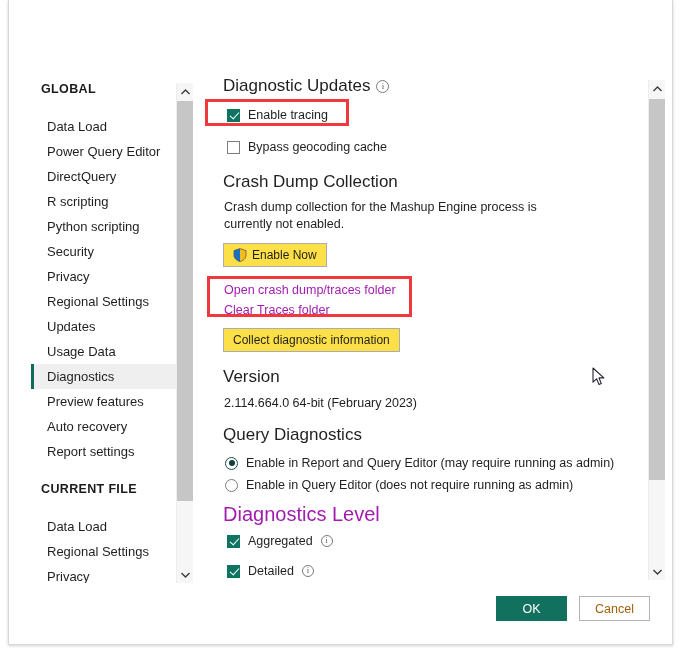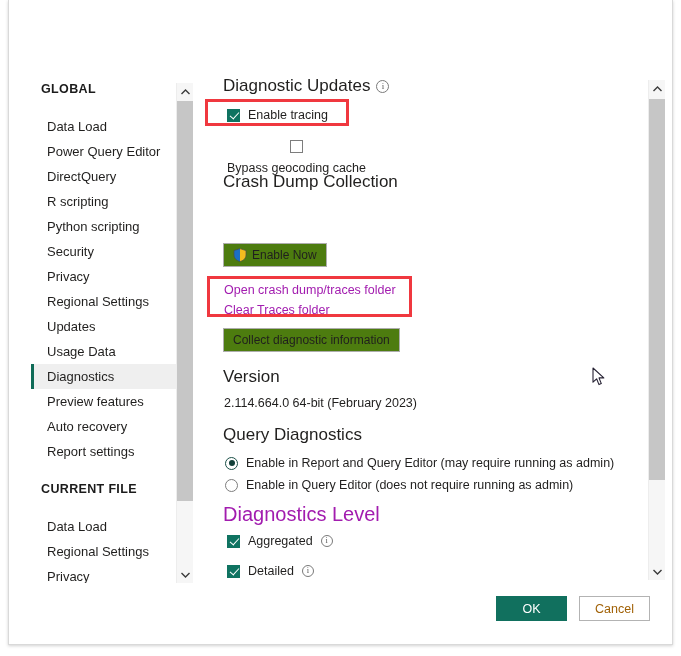--- a/index.html
+++ b/index.html
@@ -254,21 +254,21 @@
     border-radius: 50%;
     background: #123f39;
   }
 
   
   .win-button {
     display: inline-flex;
     align-items: center;
     gap: 5px;
     border: 1px solid #adadad;
-    background: #4d7c0f;
+    background: #fde047;
     font-size: 12px;
     color: #201f1e;
     padding: 3px 9px;
     cursor: pointer;
     font-family: "Liberation Sans", sans-serif;
     line-height: 16px;
   }
 
   
   .shield-icon { flex: none; display:block; }
@@ -381,29 +381,30 @@
     <div class="section-heading" style="position:absolute;left:0;top:0;">
       <span>Diagnostic Updates</span>
       <span class="info-icon"></span>
     </div>
 
     <div class="cb-row" style="position:absolute;left:4px;top:33px;">
       <span class="checkbox checked"></span>
       <span>Enable tracing</span>
     </div>
 
-    <div class="cb-row" style="position:absolute;left:4px;top:65px;flex-direction:column;">
+    <div class="cb-row" style="position:absolute;left:4px;top:65px;">
       <span class="checkbox"></span>
       <span>Bypass geocoding cache</span>
     </div>
 
     <div class="section-heading" style="position:absolute;left:0;top:96px;">
       <span>Crash Dump Collection</span>
     </div>
 
+    <div class="body-text" style="position:absolute;left:1px;top:124px;width:330px;">Crash dump collection for the Mashup Engine process is currently not enabled.</div>
 
     <button class="win-button" style="position:absolute;left:0;top:168px;">
       <span>
         <svg class="shield-icon" width="14" height="14" viewBox="0 0 14 14">
           <path d="M7 0.6 L13 2.6 V7 C13 10.4 10.3 12.6 7 13.6 Z" fill="#f2bc1e"></path>
           <path d="M7 0.6 L1 2.6 V7 C1 10.4 3.7 12.6 7 13.6 Z" fill="#1b6fc4"></path>
           <path d="M7 0.6 L13 2.6 V7 C13 10.4 10.3 12.6 7 13.6 C3.7 12.6 1 10.4 1 7 V2.6 Z" fill="none" stroke="#4a4a4a" stroke-width="0.7"></path>
         </svg>
       </span>
       <span>Enable Now</span>

